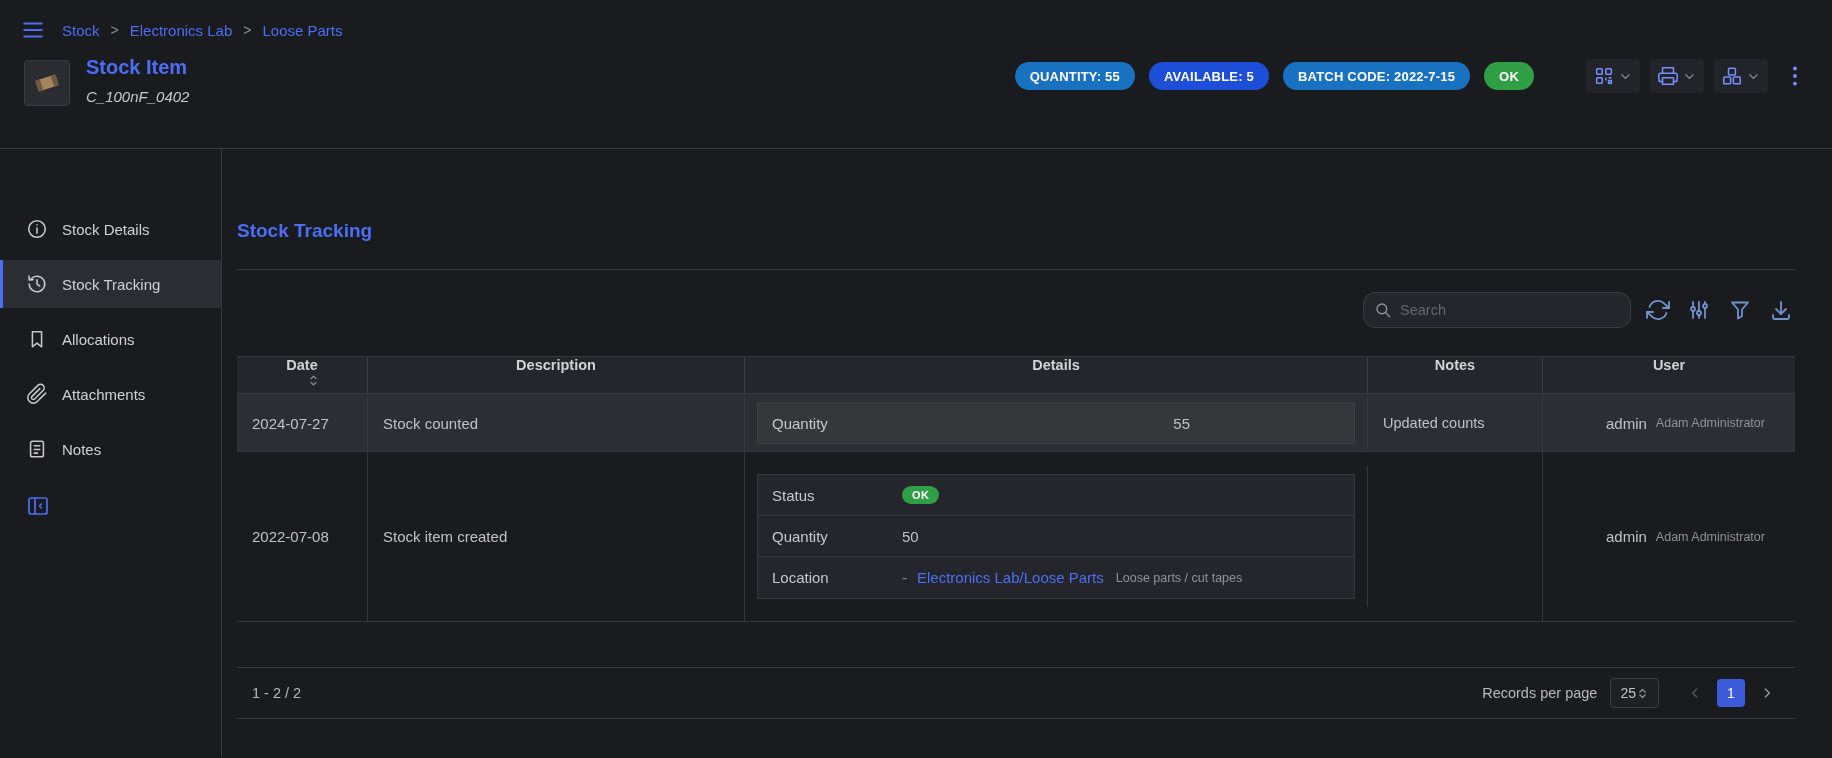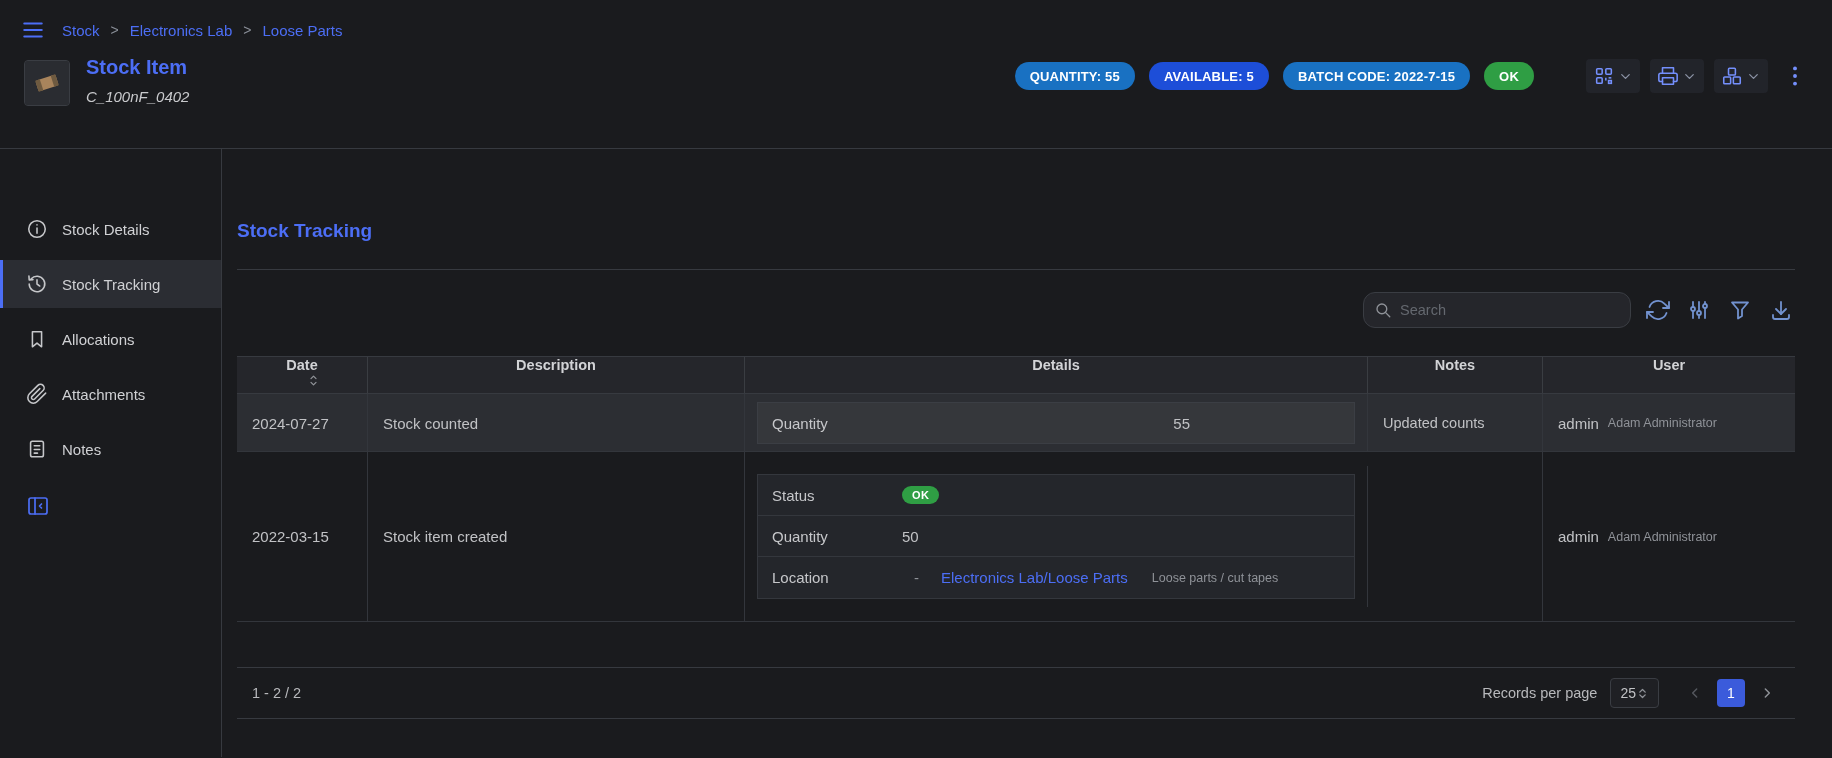--- a/index.html
+++ b/index.html
@@ -72,27 +72,27 @@
   .row1 { height:58px; }
   .row2 { height:170px; }
   .details-cell { display:block; padding:8px 12px; align-self:center; width:100%; }
 
   .kv-box { background:rgba(255,255,255,0.045); border:1px solid #3b3e44; height:42px; display:flex; align-items:center; padding:0 14px; }
   .kv-key { width:130px; flex:0 0 auto; font-size:15px; color:#c6c7ca; }
   .kv-val-center { margin-left:auto; margin-right:150px; font-size:15px; }
 
   .kv-group { border:1px solid #34373d; }
   .kv-row { height:41px; display:flex; align-items:center; padding:0 14px; background:#24262b; border-bottom:1px solid #34373d; }
-  .kv-row:last-child { border-bottom:none;gap:12px; }
+  .kv-row:last-child { border-bottom:none; }
   .ok-badge { background:#2f9e44; color:#fff; font-size:11px; font-weight:bold; letter-spacing:.4px; padding:3px 10px; border-radius:10px; }
   .loc-dash { color:#8f9298; margin-right:10px; }
   .loc-link { color:#4c6ef5; font-size:15px; cursor:pointer; text-decoration:none; }
   .loc-desc { color:#8f9298; font-size:12.5px; margin-left:12px; }
 
-  .user-name { font-size:15px; }
+  .user-name { font-size:15px;margin-left:48px; }
   .user-full { font-size:12.5px; color:#8f9298; margin-left:9px; }
   .notes-text { font-size:14.5px; }
   .date-text, .desc-text { font-size:15px; }
 
   .t-spacer { height:45px; }
 
   
   .t-footer { height:52px; border-top:1px solid #373a40; border-bottom:1px solid #373a40; display:flex; align-items:center; justify-content:space-between; padding:0 15px; }
   .range-text { font-size:14.5px; color:#b8b9bc; }
   .footer-right { display:flex; align-items:center; gap:13px; }
@@ -331,21 +331,21 @@
               <span class="notes-text">Updated counts</span>
             </div>
           <div class="t-cell">
             <span class="user-name">admin</span>
             <span class="user-full">Adam Administrator</span>
           </div>
         </div>
 
         <div class="t-grid t-row row2">
           <div class="t-cell">
-              <span class="date-text">2022-03-15</span>
+              <span class="date-text">2022-07-08</span>
             </div>
           <div class="t-cell">
               <span class="desc-text">Stock item created</span>
             </div>
           <div class="t-cell details-cell">
             <div class="kv-group">
               <div class="kv-row">
                 <span class="kv-key">Status</span>
                 <span class="ok-badge">OK</span>
               </div>

